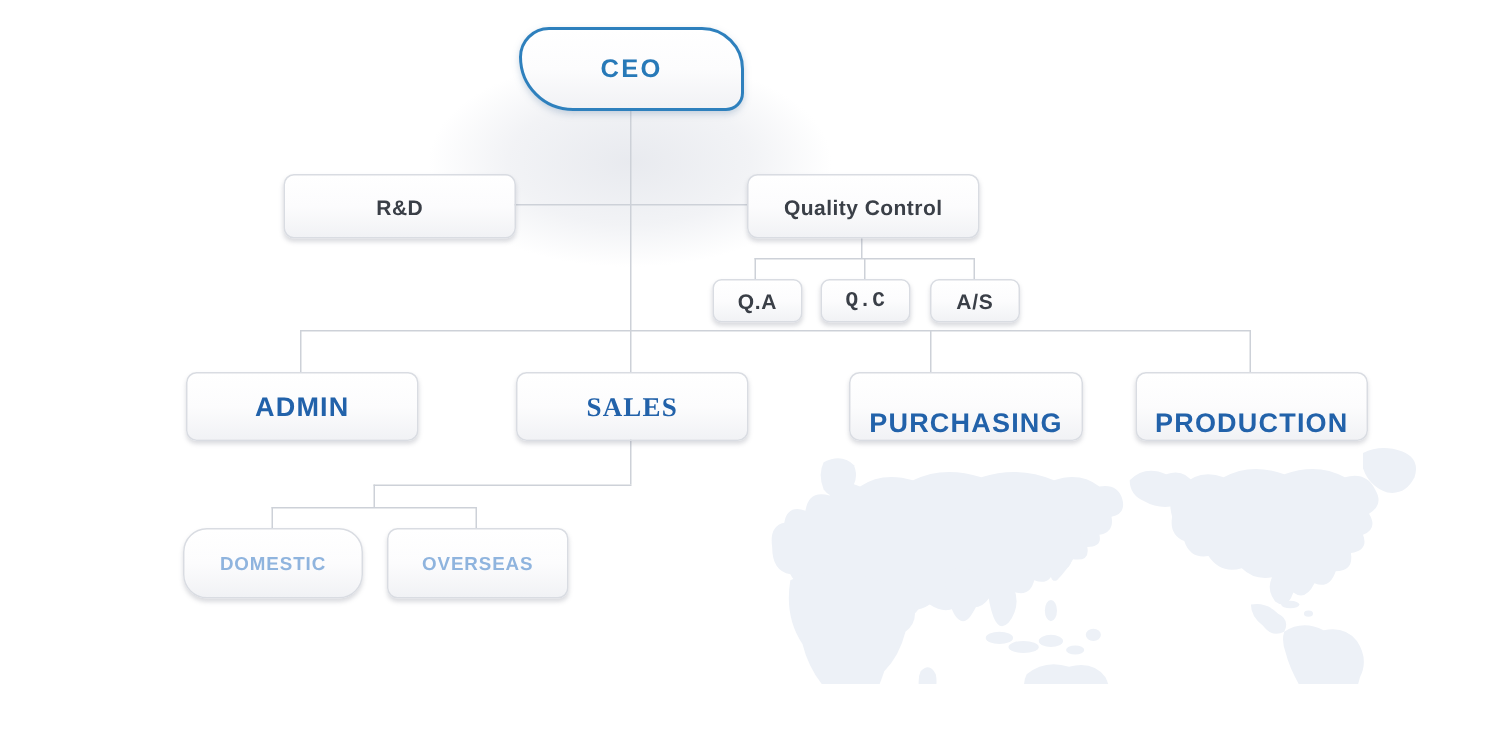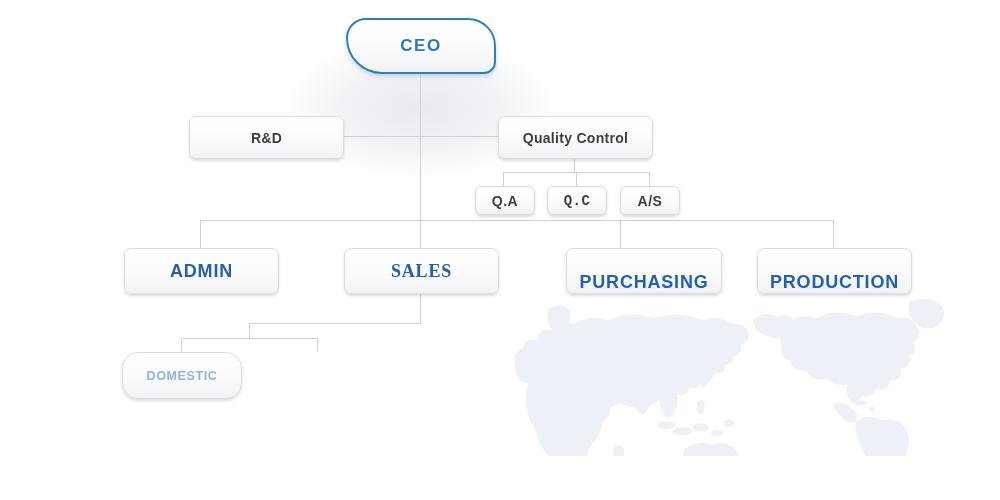--- a/index.html
+++ b/index.html
@@ -151,14 +151,17 @@
   <div class="node dept purchasing">
     <span>PURCHASING</span>
   </div>
   <div class="node dept production">
     <span>PRODUCTION</span>
   </div>
 
   <div class="node sub domestic">
     <span>DOMESTIC</span>
   </div>
+  <div class="node sub overseas">
+    <span>OVERSEAS</span>
+  </div>
 
 </div>
 
 </body></html>

